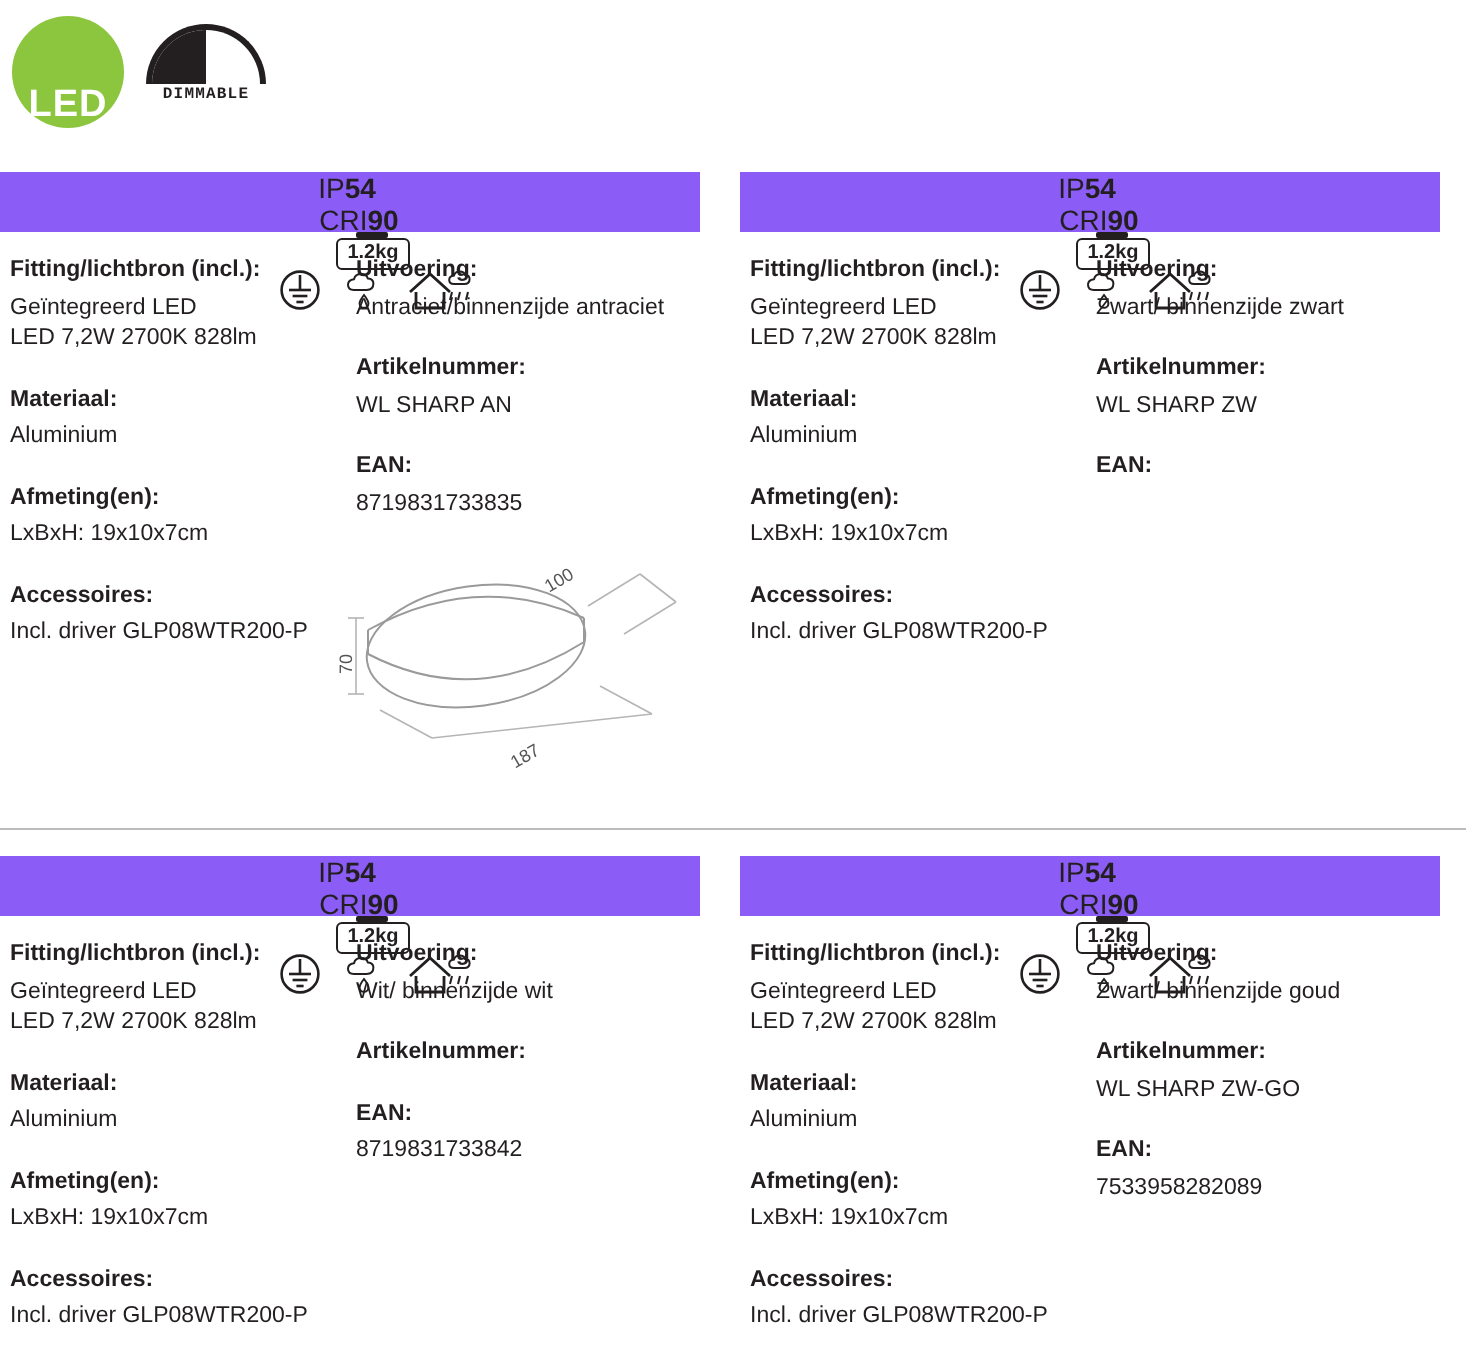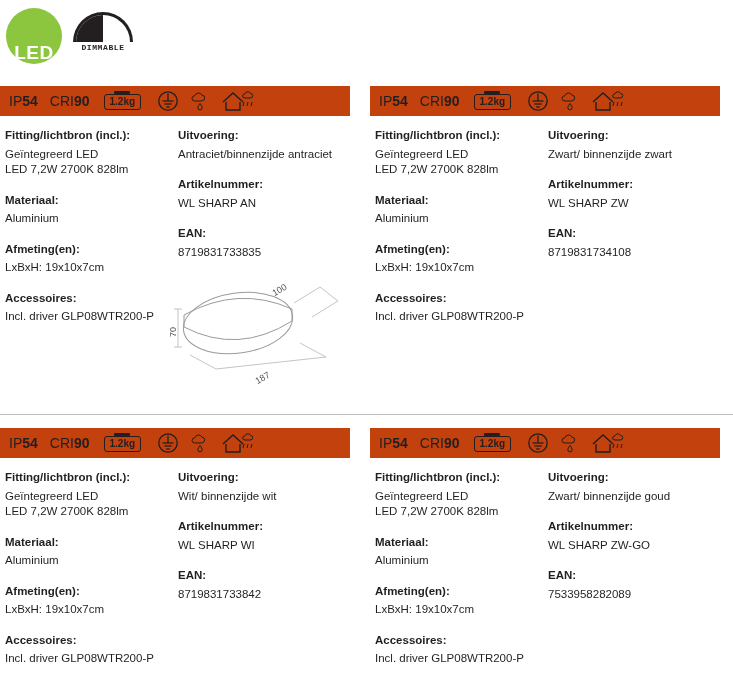--- a/index.html
+++ b/index.html
@@ -88,25 +88,26 @@
     width: 350px;
   }
   .panel-tl { left: 0px;   top: 86px; }
   .panel-tr { left: 370px; top: 86px; }
   .panel-bl { left: 0px;   top: 428px; }
   .panel-br { left: 370px; top: 428px; }
 
   .spec-bar {
     position: relative;
     height: 30px;
-    background: #c2410c;
+    background: #8b5cf6;
     display: flex;
     align-items: center;
     padding-left: 9px;
     box-sizing: border-box;
+    flex-direction: column;
   }
   .ip-code, .cri-code {
     font-size: 14px;
     color: #231f20;
     white-space: nowrap;
   }
   .ip-code { margin-right: 12px; }
   .ip-code .lead, .cri-code .lead { font-weight: normal; }
   .ip-code .num, .cri-code .num { font-weight: bold; }
 
@@ -353,21 +354,20 @@
       <div class="field">
         <div class="field-label">Uitvoering:</div>
         <div class="field-value">Zwart/ binnenzijde zwart</div>
       </div>
       <div class="field">
         <div class="field-label">Artikelnummer:</div>
         <div class="field-value">WL SHARP ZW</div>
       </div>
       <div class="field">
         <div class="field-label">EAN:</div>
-        <div class="field-value">8719831734108</div>
       </div>
     </div>
   </div>
 </div>
 
 <div class="drawing">
   <svg width="200" height="130" viewBox="0 0 200 130">
 
     <ellipse cx="78" cy="58" rx="55" ry="30" fill="none" stroke="#9a9a9a" stroke-width="1" transform="rotate(-8 78 58)"></ellipse>
     <path d="M24 50 q54 -30 108 -6" fill="none" stroke="#9a9a9a" stroke-width="1"></path>
@@ -448,21 +448,20 @@
         <div class="field-value">Incl. driver GLP08WTR200-P</div>
       </div>
     </div>
     <div class="col-right">
       <div class="field">
         <div class="field-label">Uitvoering:</div>
         <div class="field-value">Wit/ binnenzijde wit</div>
       </div>
       <div class="field">
         <div class="field-label">Artikelnummer:</div>
-        <div class="field-value">WL SHARP WI</div>
       </div>
       <div class="field">
         <div class="field-label">EAN:</div>
         <div class="field-value">8719831733842</div>
       </div>
     </div>
   </div>
 </div>
 
 <div class="panel panel-br">

